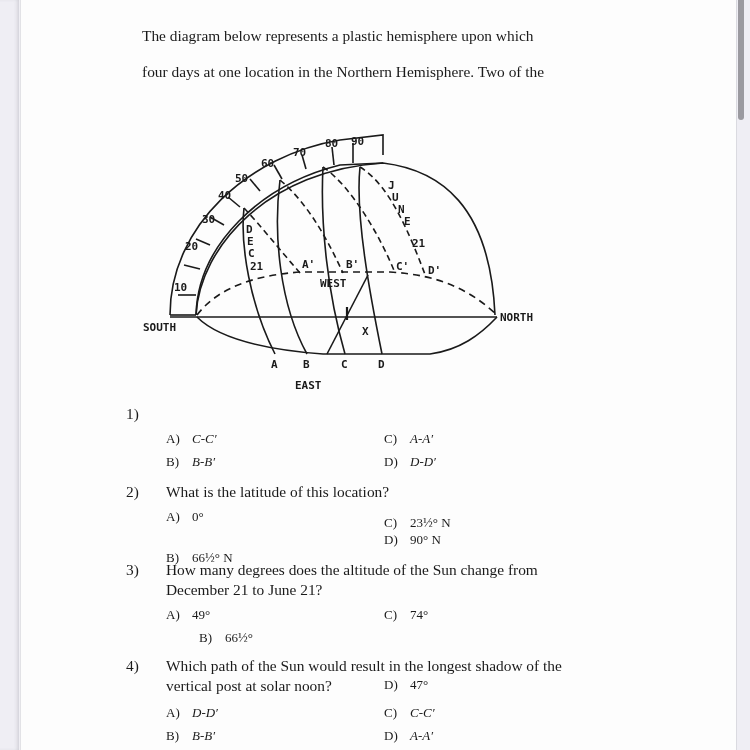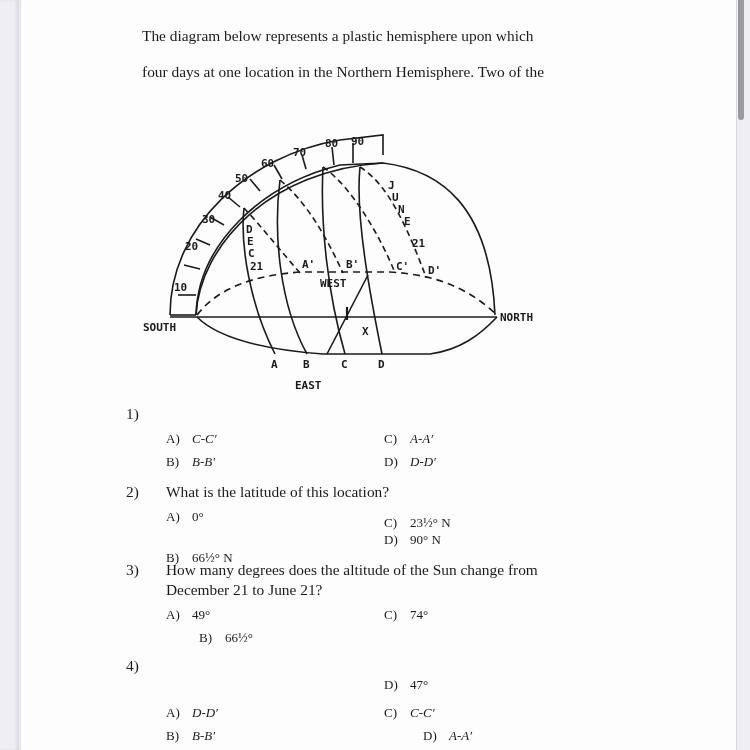--- a/index.html
+++ b/index.html
@@ -163,17 +163,18 @@
   <span class="num">3)</span>
   <span class="text">How many degrees does the altitude of the Sun change from December 21 to June 21?</span>
   <div class="opt" style="left:40px;top:45px;"><span class="letter">A)</span><span>49°</span></div>
   <div class="opt" style="left:40px;top:68px;margin-left:33px;"><span class="letter">B)</span><span>66½°</span></div>
   <div class="opt" style="left:258px;top:45px;"><span class="letter">C)</span><span>74°</span></div>
   <div class="opt" style="left:258px;top:68px;margin-top:47px;"><span class="letter">D)</span><span>47°</span></div>
 </div>
 
 <div class="q" style="top:656px;height:94px;">
   <span class="num">4)</span>
+  <span class="text">Which path of the Sun would result in the longest shadow of the vertical post at solar noon?</span>
   <div class="opt it" style="left:40px;top:47px;"><span class="letter" style="font-style:normal">A)</span><span>D-D′</span></div>
   <div class="opt it" style="left:40px;top:70px;"><span class="letter" style="font-style:normal">B)</span><span>B-B′</span></div>
   <div class="opt it" style="left:258px;top:47px;"><span class="letter" style="font-style:normal">C)</span><span>C-C′</span></div>
-  <div class="opt it" style="left:258px;top:70px;margin-left:39px;"><span class="letter" style="font-style:normal">D)</span><span>A-A′</span></div>
+  <div class="opt it" style="left:258px;top:70px;"><span class="letter" style="font-style:normal">D)</span><span>A-A′</span></div>
 </div>
 
 </body></html>

